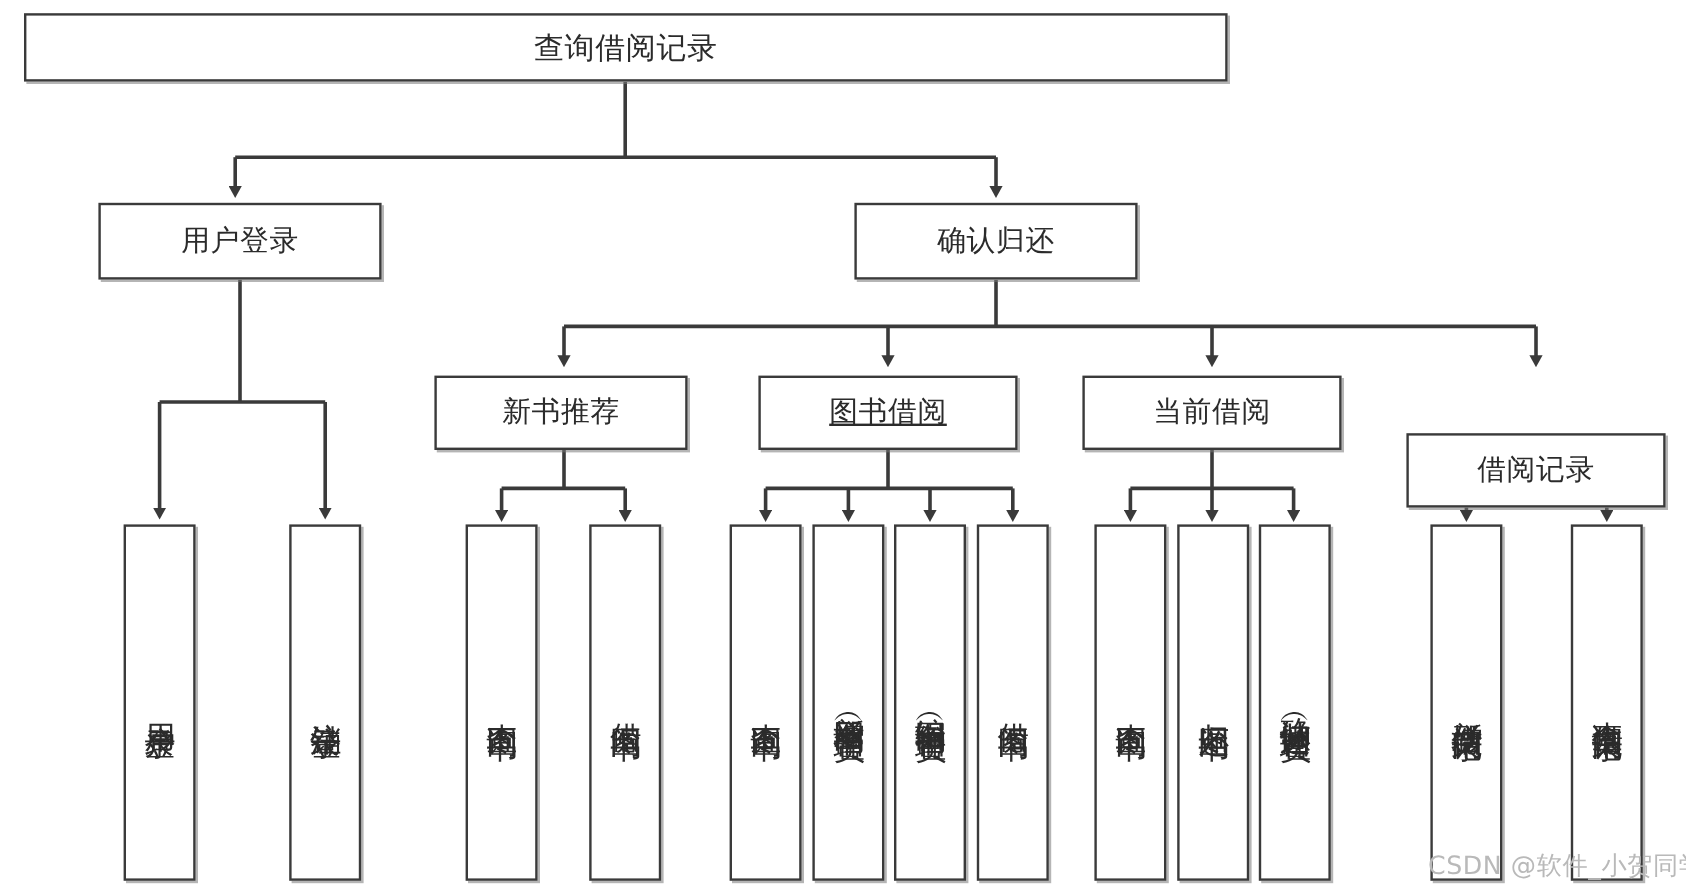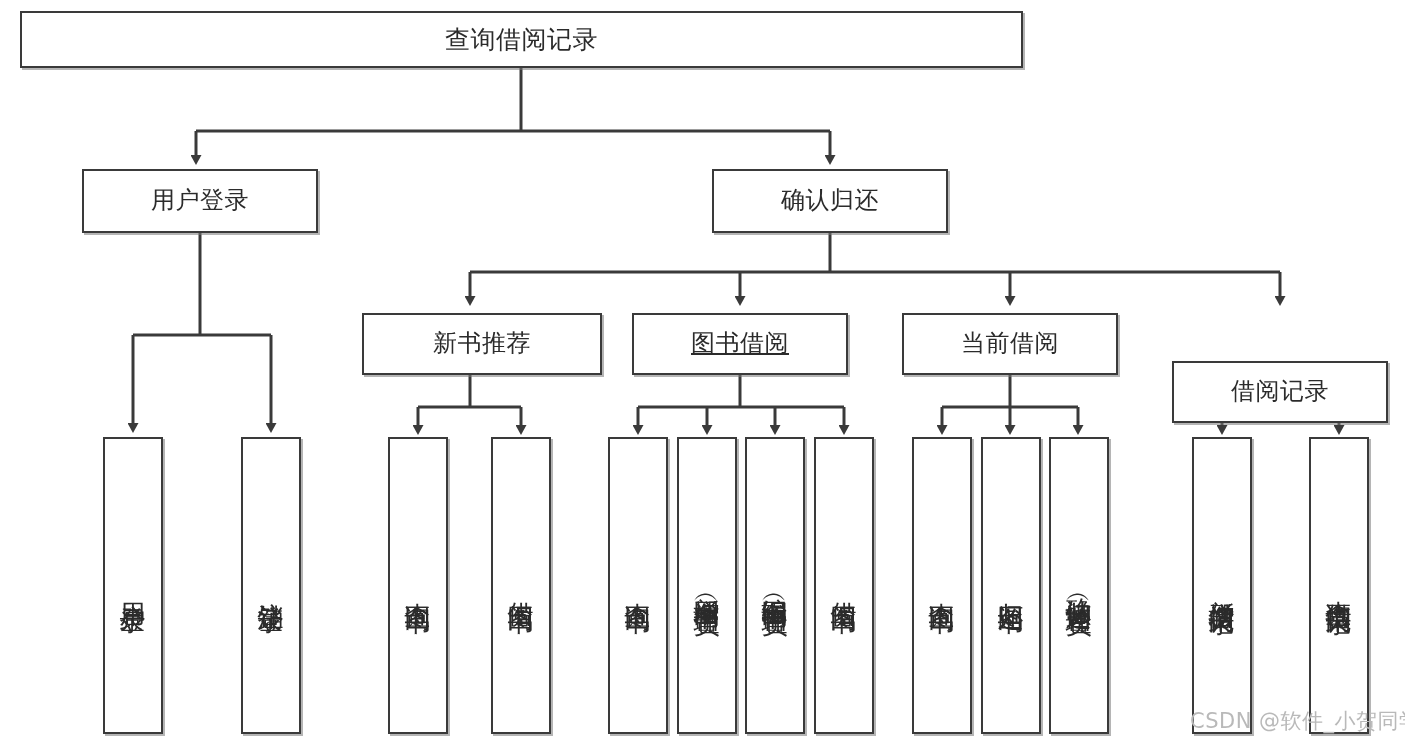--- a/index.html
+++ b/index.html
@@ -123,21 +123,21 @@
     <span class="label">查询借阅记录</span>
   </div>
 
   <div class="node h" style="left:82px;top:169px;width:236px;height:64px;">
     <span class="label">用户登录</span>
   </div>
   <div class="node h" style="left:712px;top:169px;width:236px;height:64px;">
     <span class="label">确认归还</span>
   </div>
 
-  <div class="node h" style="left:362px;top:313px;width:240px;height:62px;">
+  <div class="node h" style="left:362px;top:313px;width:211px;height:62px;">
     <span class="label">新书推荐</span>
   </div>
   <div class="node h" style="left:632px;top:313px;width:216px;height:62px;text-decoration:underline;">
     <span class="label">图书借阅</span>
   </div>
   <div class="node h" style="left:902px;top:313px;width:216px;height:62px;">
     <span class="label">当前借阅</span>
   </div>
   <div class="node h" style="left:1172px;top:313px;width:216px;height:62px;margin-top:48px;">
     <span class="label">借阅记录</span>

